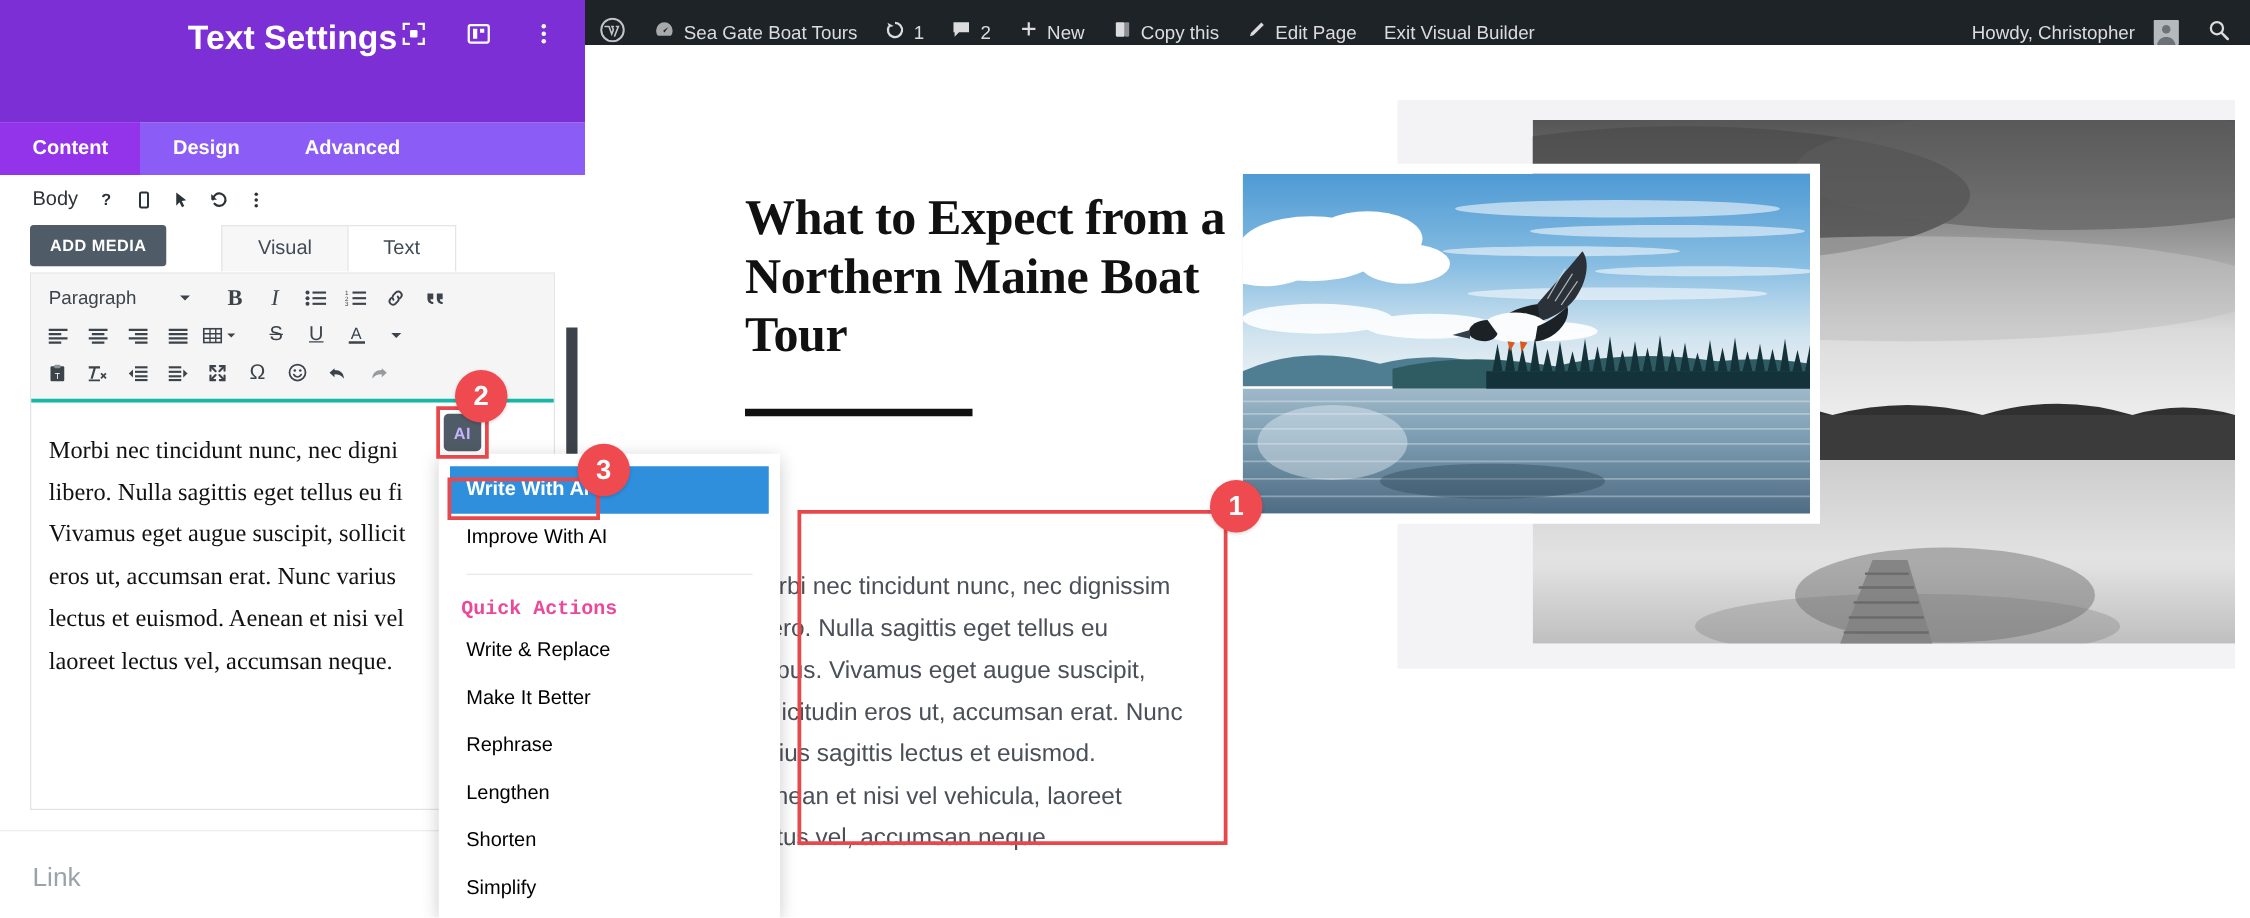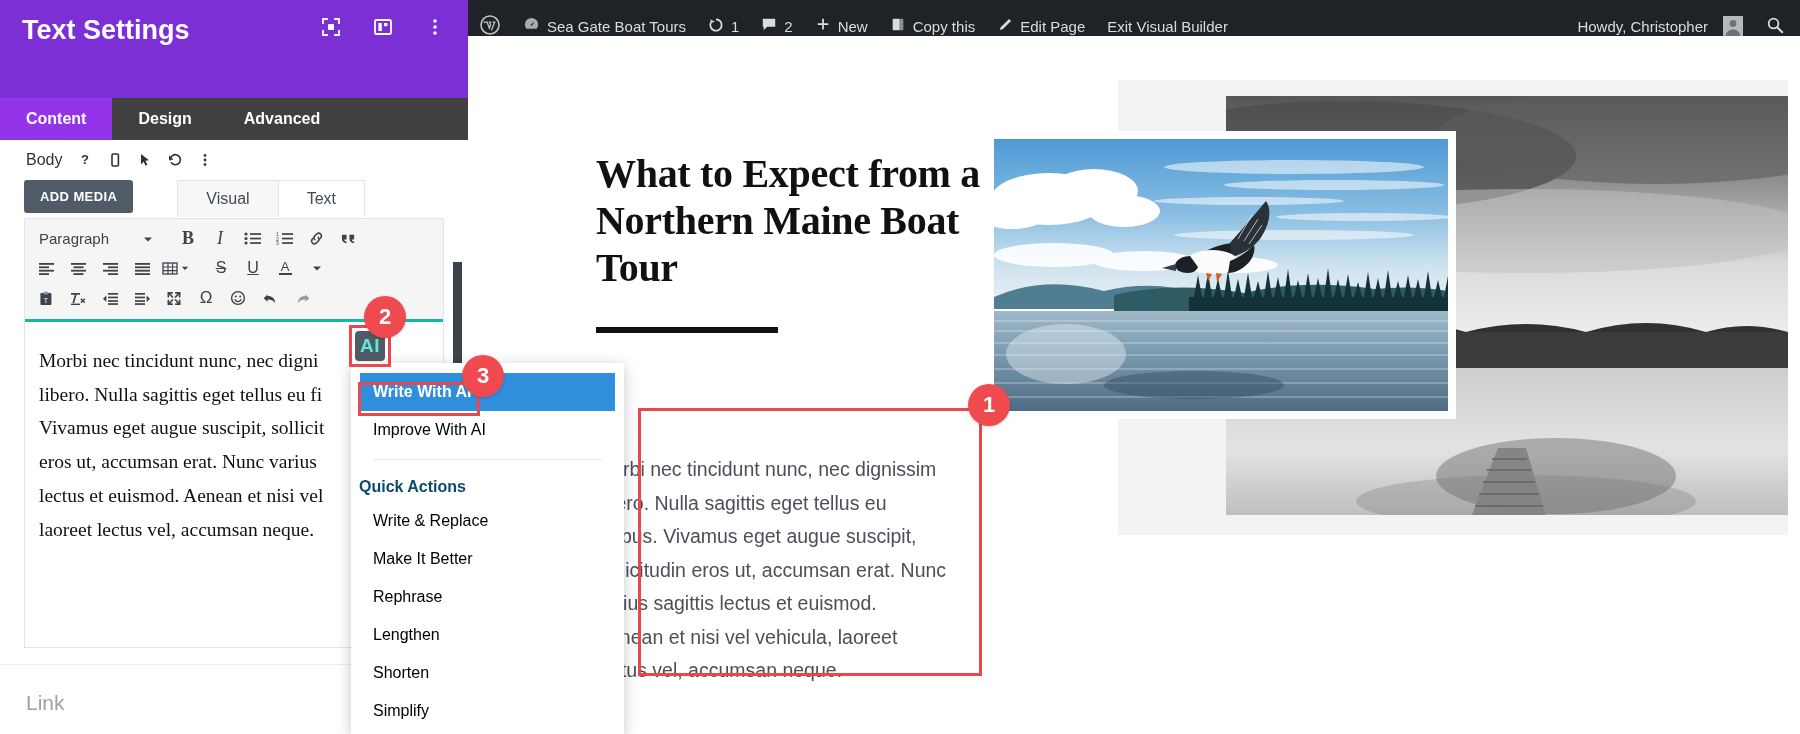--- a/index.html
+++ b/index.html
@@ -25,37 +25,38 @@
     height: 98px;
     padding: 14px 22px 0 22px;
     position: relative;
   }
   .panel-title {
     color: #ffffff;
     font-size: 27px;
     font-weight: bold;
     letter-spacing: 0px;
     line-height: 32px;
+    text-align: center;
   }
   .panel-preset {
     color: #e7d6f7;
     font-size: 15px;
     font-weight: bold;
     margin-top: 6px;
   }
   .panel-preset .caret { font-size: 10px; }
   .header-icons {
     position: absolute; right: 20px; top: 14px;
     display: flex; align-items: center; gap: 26px;
   }
   .hi { width: 26px; height: 26px; display: flex; align-items: center; justify-content: center; cursor: pointer; }
   .hi svg { display: block; }
 
   .panel-tabs {
-    display: flex; height: 42px; background: #404040;
+    display: flex; height: 42px; background: #8b5cf6;
   }
   .panel-tab {
     display: flex; align-items: center; justify-content: center;
     color: #ffffff; font-size: 16px; font-weight: bold;
     padding: 0 26px; cursor: pointer; height: 42px;
   }
   .panel-tab.active { background: #9333ea; }
 
   .panel-body { position: relative; background: #fff; height: 594px; }
 
@@ -137,21 +138,21 @@
   }
   .ai-item {
     padding: 10px 22px; font-size: 16px; color: #000000; cursor: pointer;
   }
   .ai-item.selected {
     background: #2f8fdd; color: #ffffff; font-weight: bold;
     margin: 0 9px; padding: 10px 13px;
   }
   .ai-sep { height: 1px; background: #e8e8e8; margin: 10px 22px; }
   .ai-heading {
-    padding: 8px 22px 6px 8px; font-size: 16px; color: #0c4a6e; font-weight: bold;
+    padding: 8px 22px 6px 18px; font-size: 16px; color: #ec4899; font-weight: bold; font-family: Liberation Mono, monospace;
   }
 
   
   #wp-adminbar {
     position: absolute; left: 468px; top: 0;
     width: 1332px; height: 36px;
     background: #1d2327; color: #dcdcde;
     display: flex; align-items: center;
     font-size: 15px; z-index: 30;
   }
@@ -785,21 +786,21 @@
       <div class="panel-section" style="margin-top:16px;">
         <span>Link</span>
       </div>
 
     </div>
 
     <div class="panel-scrollbar"></div>
   </div>
 
   <div style="position:absolute; left:355px; top:331px; width:30px; height:30px; background:#4f5b66; border-radius:4px; display:flex; align-items:center; justify-content:center; z-index:85;">
-    <span style="color:#5eead4;font-size:19px;font-weight:bold;letter-spacing:.4px;">AI</span>
+    <span style="color:#c4b5fd;font-size:13px;font-weight:bold;letter-spacing:.4px;">AI</span>
   </div>
   <div class="anno-small-rect" style="left:349px; top:325px; width:42px; height:42px;"></div>
   <div class="anno-badge" style="left:364px; top:296px;">
     <span>2</span>
   </div>
 
   <div id="ai-menu">
     <div class="ai-item selected">
       <span>Write With AI</span>
     </div>

